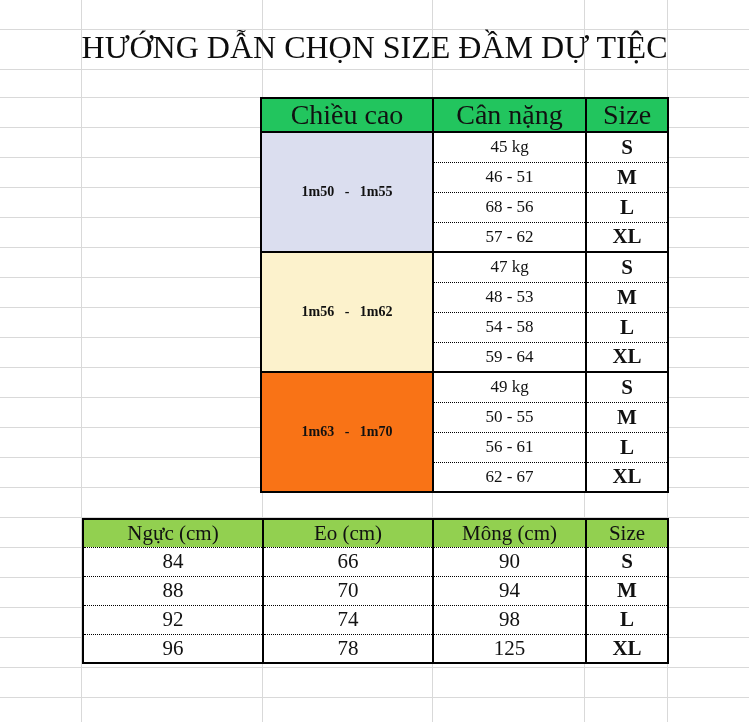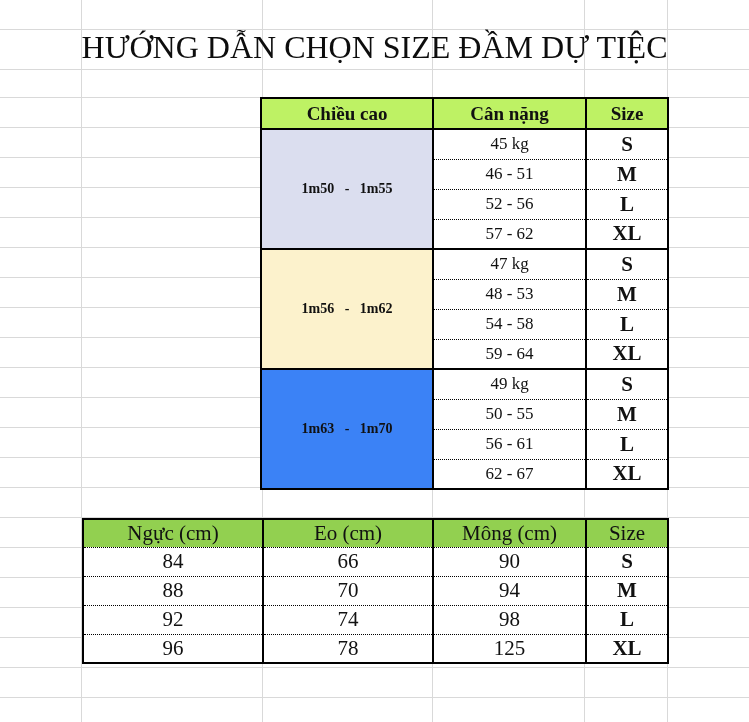--- a/index.html
+++ b/index.html
@@ -51,32 +51,32 @@
     border-top:none;border-bottom:none;
     text-align:center;vertical-align:middle;
     padding:0;overflow:hidden;white-space:nowrap;
   }
 
   
   .tbl-top{left:260px;top:97px;width:407px;}
   .tbl-top thead tr{height:31px;}
   .tbl-top tbody tr{height:30px;}
   .tbl-top th{
-    background:#bef264;
-    font-weight:bold;font-size:19px;
+    background:#22c55e;
+    font-weight:normal;font-size:28px;
     border-bottom:2px solid #000;
   }
   .tbl-top td.w{font-size:17px;}
   .tbl-top td.sz{font-size:21px;font-weight:bold;}
   .tbl-top td.dot{border-top:1px dotted #000;}
   .tbl-top tr.gstart td{border-top:2px solid #000;margin-left:48px;}
   .grp{font-weight:bold;font-size:14px;word-spacing:7px;}
   .bg-blue{background:#DBDEEF;}
   .bg-yellow{background:#FCF2CC;}
-  .bg-green{background:#3b82f6;}
+  .bg-green{background:#f97316;}
 
   
   .tbl-bot{left:82px;top:518px;width:585px;}
   .tbl-bot thead tr{height:28px;}
   .tbl-bot tbody tr{height:29px;}
   .tbl-bot th{
     background:#92D050;
     font-weight:normal;font-size:21px;
   }
   .tbl-bot td{font-size:21px;}
@@ -107,21 +107,21 @@
       <tr>
         <td rowspan="4" class="grp bg-blue">1m50 - 1m55</td>
         <td class="w">45 kg</td>
         <td class="sz">S</td>
       </tr>
       <tr>
         <td class="w dot">46 - 51</td>
         <td class="sz dot">M</td>
       </tr>
       <tr>
-        <td class="w dot">52 - 56</td>
+        <td class="w dot">68 - 56</td>
         <td class="sz dot">L</td>
       </tr>
       <tr>
         <td class="w dot">57 - 62</td>
         <td class="sz dot">XL</td>
       </tr>
 
       <tr class="gstart">
         <td rowspan="4" class="grp bg-yellow">1m56 - 1m62</td>
         <td class="w">47 kg</td>

